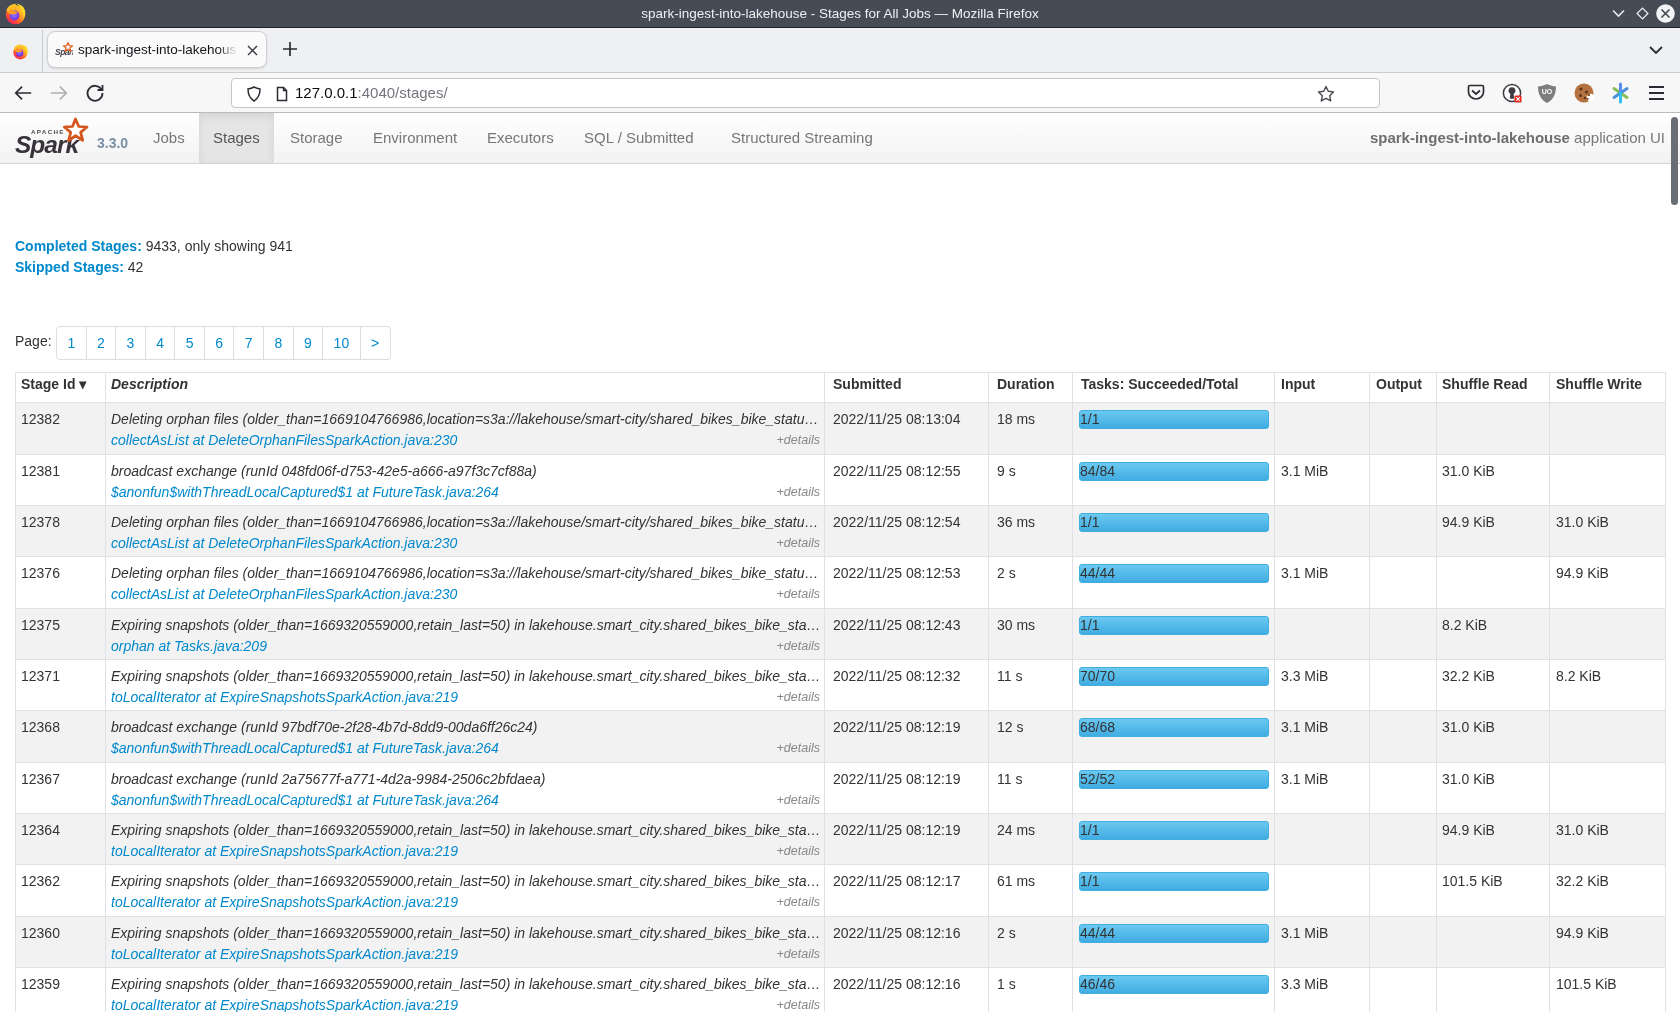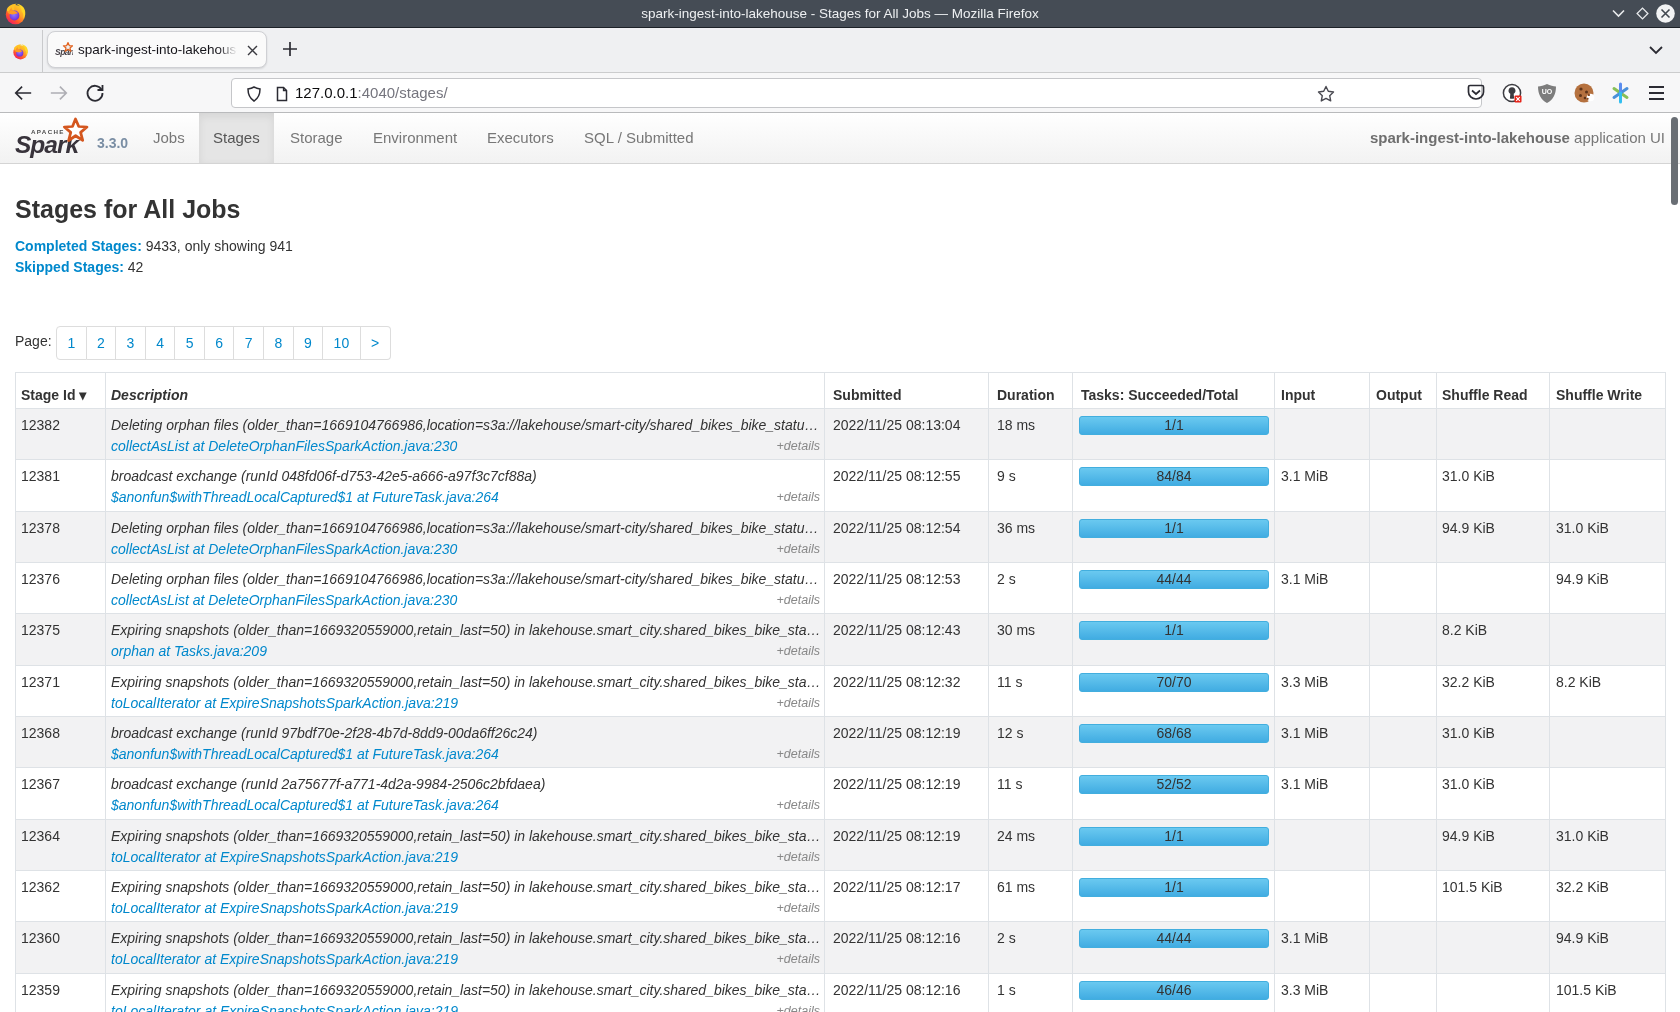--- a/index.html
+++ b/index.html
@@ -11,21 +11,21 @@
   #titletext { position:absolute; top:0; left:0; width:1680px; height:28px; line-height:28px; text-align:center; color:#eef0f2; font-size:13.5px; }
   #tabbar { position:absolute; left:0; top:28px; width:1680px; height:44px; background:#eff0f2; }
   #toolbar { position:absolute; left:0; top:72px; width:1680px; height:41px; background:#f7f7f8; border-top:1px solid #cbcccd; border-bottom:1px solid #b9babc; }
   #tab { position:absolute; left:47px; top:31px; width:220px; height:37px; background:#fafafa; border:1px solid #cfd0d4; border-radius:8px; box-shadow:0 1px 2px rgba(0,0,0,.12); }
   #tabtitle { position:absolute; left:30px; top:0; width:167px; height:35px; line-height:35px; font-size:13.5px; color:#15141a; white-space:nowrap; overflow:hidden; }
   #tabfade { position:absolute; right:22px; top:1px; width:26px; height:33px; background:linear-gradient(to right, rgba(250,250,250,0), #fafafa 75%); }
   
   #newtab { position:absolute; left:281px; top:40px; width:18px; height:18px; color:#2b2b33; }
   #alltabs { position:absolute; left:1647px; top:42px; }
 
-  #urlbar { position:absolute; left:231px; top:78px; width:1251px; height:30px; background:#fff; border:1px solid #c5c6c9; border-radius:4px; }
+  #urlbar { position:absolute; left:231px; top:78px; width:1149px; height:30px; background:#fff; border:1px solid #c5c6c9; border-radius:4px; }
   .urltext { position:absolute; left:63px; top:0; height:28px; line-height:28px; font-size:15px; color:#0c0c0d; white-space:nowrap; }
   .urltext .dim { color:#75757e; }
 
   .navicon { position:absolute; width:20px; height:20px; }
 
   
   #page { position:absolute; left:0; top:113px; width:1680px; height:899px; background:#fff; }
   #navbar { position:absolute; left:0; top:0; width:1680px; height:51px; background:linear-gradient(#ffffff,#f2f2f2); border-bottom:1px solid #d4d4d4; }
   #navStages { position:absolute; left:199px; top:0; width:75px; height:50px; background:#e5e5e5; box-shadow:inset 0 3px 8px rgba(0,0,0,.08); }
   .navlink { position:absolute; top:0; height:50px; line-height:50px; font-size:15px; color:#777; }
@@ -50,33 +50,33 @@
   #pager span:last-child { border-radius:0 4px 4px 0; }
 
   #jumprow { position:absolute; top:326px; right:15px; height:34px; font-size:14px; color:#333; white-space:nowrap; }
   #jumprow .lbl { display:inline-block; line-height:34px; vertical-align:top; }
   #jumprow input { width:58px; height:29px; margin:2px 3px 0 3px; border:1px solid #ccc; border-radius:4px; font-size:14px; font-family:"Liberation Sans",sans-serif; color:#555; padding:0 10px; vertical-align:top; }
   #gobtn { display:inline-block; width:42px; height:31px; margin-top:1px; margin-left:4px; border:1px solid #ccc; border-bottom-color:#b3b3b3; border-radius:4px; background:linear-gradient(#ffffff,#e6e6e6); text-align:center; line-height:29px; color:#333; vertical-align:top; }
 
   
   #stagetable { position:absolute; left:15px; top:372px; width:1650px; border-collapse:collapse; table-layout:fixed; font-size:14px; color:#333; }
   #stagetable th, #stagetable td { border:1px solid #dee2e6; vertical-align:top; padding:6px 8px 2px 8px; line-height:21px; text-align:left; }
-  #stagetable th { font-weight:bold; height:30.3px; padding-top:12px; line-height:21px; }
+  #stagetable th { font-weight:bold; height:30.3px; padding-top:1px; line-height:21px; }
   #stagetable td { height:51.33px; }
   #stagetable tr.odd { background:#f2f2f3; }
   #stagetable a { color:#0088cc; text-decoration:none; }
   td.desc .d1 { white-space:nowrap; overflow:hidden; }
   td.desc .d2 .more { float:right; color:#888; font-size:12.5px; }
   td.tasks { padding:7px 5px 0 6px !important; }
   #stagetable td:nth-child(1), #stagetable th:nth-child(1) { padding-left:5px; }
   #stagetable td:nth-child(2), #stagetable th:nth-child(2) { padding-left:5px; padding-right:4px;font-style:italic; }
   #stagetable td:nth-child(6), #stagetable th:nth-child(6), #stagetable td:nth-child(7), #stagetable th:nth-child(7) { padding-left:6px; }
   #stagetable td:nth-child(8), #stagetable th:nth-child(8) { padding-left:5px; }
   #stagetable td:nth-child(9), #stagetable th:nth-child(9) { padding-left:6px; }
-  .pbar { height:19px; border:1px solid #42aede; border-radius:3px; background:linear-gradient(#6ac9f0,#41ace2); text-align:center; line-height:17px; font-size:14px; color:#333; }
+  .pbar { height:19px; border:1px solid #42aede; border-radius:3px; background:linear-gradient(#6ac9f0,#41ace2); line-height:17px; font-size:14px; color:#333; }
 
   
   #scrollthumb { position:absolute; left:1671px; top:117px; width:7px; height:88px; background:#696e74; border-radius:3.5px; }
 </style>
 </head>
 <body>
 
 <div id="titlebar"></div>
 <div id="titletext">spark-ingest-into-lakehouse - Stages for All Jobs — Mozilla Firefox</div>
 <svg class="abs" id="fflogo1" style="left:4px;top:2px" width="23" height="23" viewBox="0 0 32 32">
@@ -220,24 +220,24 @@
   <text x="0" y="74" font-size="49" font-weight="bold" font-style="italic" fill="#38333b" font-family="Liberation Sans" letter-spacing="-2">Spark</text>
   <path d="M121 6 l6.5 15 16.5 1 -12.8 10.8 4.2 16 -14.2-9.3 -14 9.5 4.3-16.2 -12.8-10.8 16.3-1 Z" fill="#fff" stroke="#d4561e" stroke-width="5.5" stroke-linejoin="round"></path>
       </svg>
     <div id="version">3.3.0</div>
     <div class="navlink" style="left:153px">Jobs</div>
     <div class="navlink" style="left:213px;color:#555">Stages</div>
     <div class="navlink" style="left:290px">Storage</div>
     <div class="navlink" style="left:373px">Environment</div>
     <div class="navlink" style="left:487px">Executors</div>
     <div class="navlink" style="left:584px">SQL / Submitted</div>
+    <div class="navlink" style="left:731px">Structured Streaming</div>
     <div id="apptext"><b>spark-ingest-into-lakehouse</b> application UI</div>
   </div>
 
-  <h3 class="title" style="top:78px">Stages for All Jobs</h3>
   <div class="infoline" style="top:123px"><b>Completed Stages:</b> 9433, only showing 941</div>
   <div class="infoline" style="top:144px"><b>Skipped Stages:</b> 42</div>
 
   <div id="pagerow" style="top:213px">
     <div id="pagelabel">Page:</div>
     <div id="pager">
       <span>1</span>
         <span>2</span>
         <span>3</span>
         <span>4</span>

